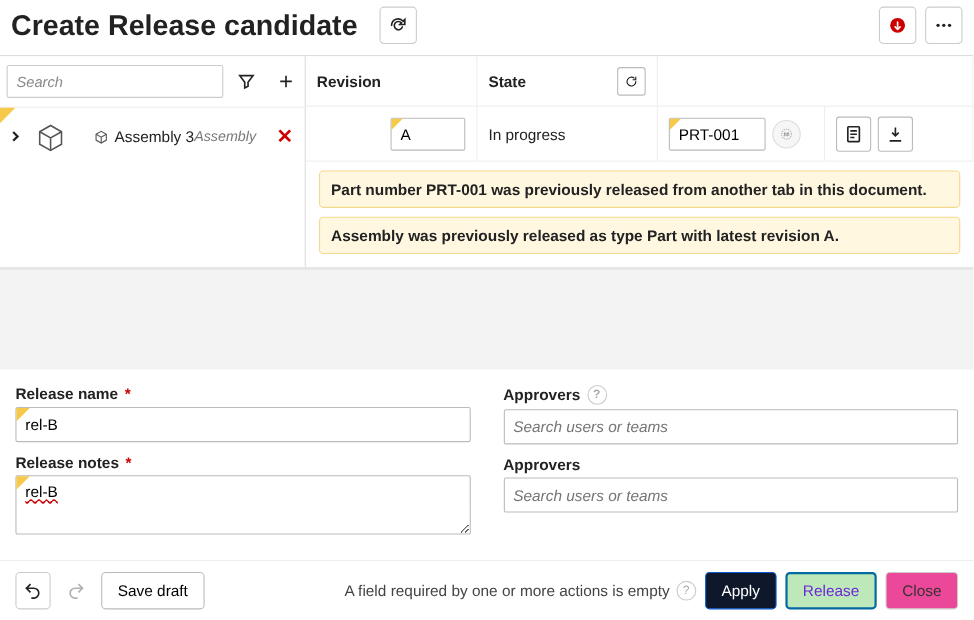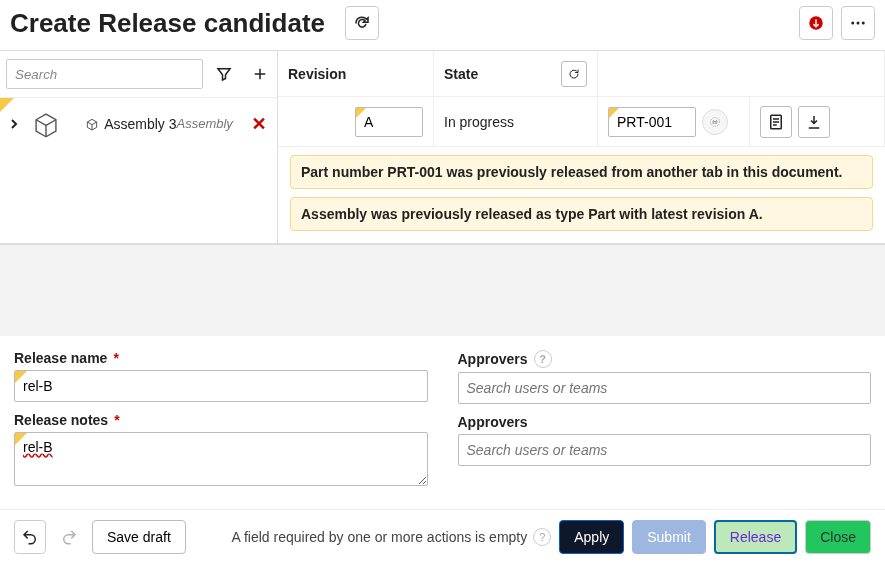--- a/index.html
+++ b/index.html
@@ -73,21 +73,21 @@
   .help-icon { width: 18px; height: 18px; border: 1px solid #ccc; border-radius: 50%; display: inline-flex; align-items: center; justify-content: center; font-size: 11px; color: #aaa; }
 
   
   .footer { position: absolute; bottom: 0; left: 0; right: 0; display: flex; align-items: center; padding: 10px 14px; gap: 8px; border-top: 1px solid #eee; }
   .footer .spacer { flex: 1; }
   .btn { height: 34px; padding: 0 14px; border-radius: 4px; font-size: 14px; cursor: pointer; display: inline-flex; align-items: center; justify-content: center; }
   .btn.outline { border: 1px solid #bbb; background: #fff; }
   .btn.primary { background: #0f172a; color: #fff; border: 1px solid #0b5bd3; }
   .btn.soft-blue { background: #9db7e0; color: #fff; border: 1px solid #9db7e0; }
   .btn.soft-green { background: #bde8ba; color: #6d28d9; border: 2px solid #0369a1; text-align: right; }
-  .btn.gray { background: #22c55e; color: #333; border: 1px solid #ccc; }
+  .btn.gray { background: #ec4899; color: #333; border: 1px solid #ccc; }
   .footer-msg { font-size: 14px; color: #444; display: flex; align-items: center; gap: 6px; }
 </style>
 </head>
 <body>
 
 <div class="header">
   <h1 class="page-title">Create Release candidate</h1>
   <button class="icon-btn">
     <svg width="18" height="18" viewBox="0 0 24 24" fill="none" stroke="#222" stroke-width="2">
         <path d="M4 12a8 8 0 0 1 14-5l2-2v6h-6l2-2a5 5 0 1 0 1 5" stroke-linecap="round"></path>
@@ -249,16 +249,15 @@
         <path d="M15 14 L20 9 L15 4 M20 9 h-9 a6 6 0 0 0 0 12 h3"></path>
       </svg>
   </button>
   <button class="btn outline">Save draft</button>
   <div class="spacer"></div>
   <div class="footer-msg">
     <span>A field required by one or more actions is empty</span>
     <span class="help-icon">?</span>
   </div>
   <button class="btn primary">Apply</button>
-  <button class="btn soft-blue">Submit</button>
   <button class="btn soft-green">Release</button>
   <button class="btn gray">Close</button>
 </div>
 
 </body></html>

